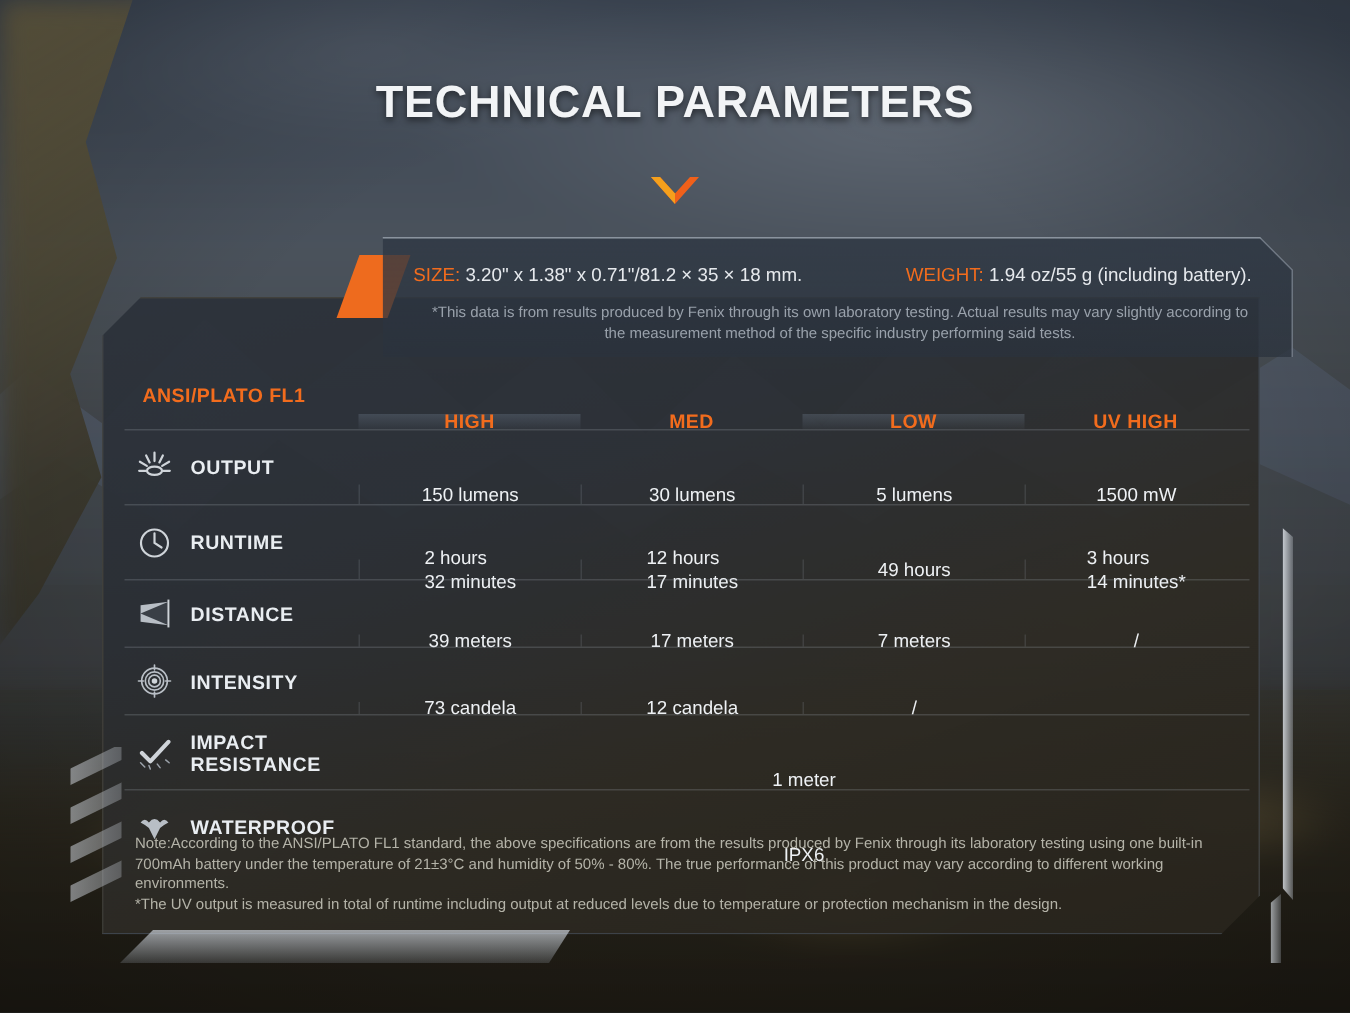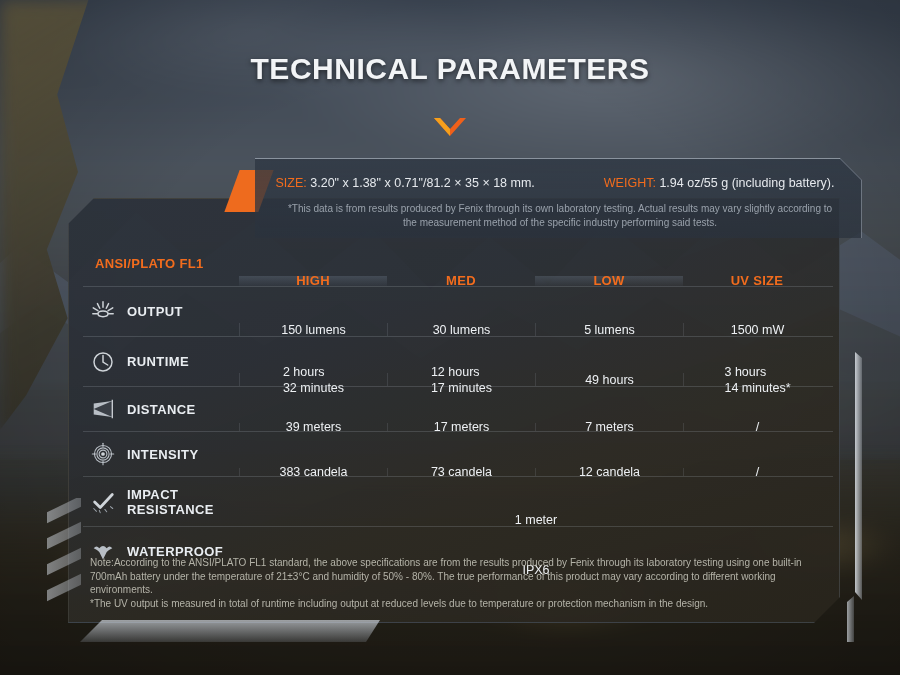--- a/index.html
+++ b/index.html
@@ -326,21 +326,21 @@
   <div class="edge-r"></div>
   <div class="edge-r2"></div>
 
   <div class="table">
 
     <div class="trow thead">
       <div class="c-label">ANSI/PLATO FL1</div>
       <div class="c-val hl">HIGH</div>
       <div class="c-val">MED</div>
       <div class="c-val hl">LOW</div>
-      <div class="c-val">UV SIZE</div>
+      <div class="c-val">UV HIGH</div>
     </div>
 
     <div class="trow r-tall">
       <div class="c-label">
         <span class="ico">
           <svg viewBox="0 0 28 28" width="26" height="26">
             <g stroke="#cfd4d9" stroke-width="1.6" stroke-linecap="round">
               <line x1="14" y1="3" x2="14" y2="9"></line>
               <line x1="8" y1="5" x2="10.5" y2="10"></line>
               <line x1="20" y1="5" x2="17.5" y2="10"></line>
@@ -406,21 +406,20 @@
             <g stroke="#b9bfc6" stroke-width="1.2" stroke-linecap="round">
               <line x1="14" y1="2.5" x2="14" y2="6"></line>
               <line x1="14" y1="22" x2="14" y2="25.5"></line>
               <line x1="2.5" y1="14" x2="6" y2="14"></line>
               <line x1="22" y1="14" x2="25.5" y2="14"></line>
             </g>
           </svg>
         </span>
         <span class="rowlabel">INTENSITY</span>
       </div>
-      <div class="c-val sep">383 candela</div>
       <div class="c-val sep">73 candela</div>
       <div class="c-val sep">12 candela</div>
       <div class="c-val sep">/</div>
     </div>
 
     <div class="trow r-tall">
       <div class="c-label">
         <span class="ico">
           <svg viewBox="0 0 28 28" width="26" height="26">
             <path d="M5 14 L11 20 L24 6" fill="none" stroke="#cfd4d9" stroke-width="3" stroke-linecap="round" stroke-linejoin="round"></path>

